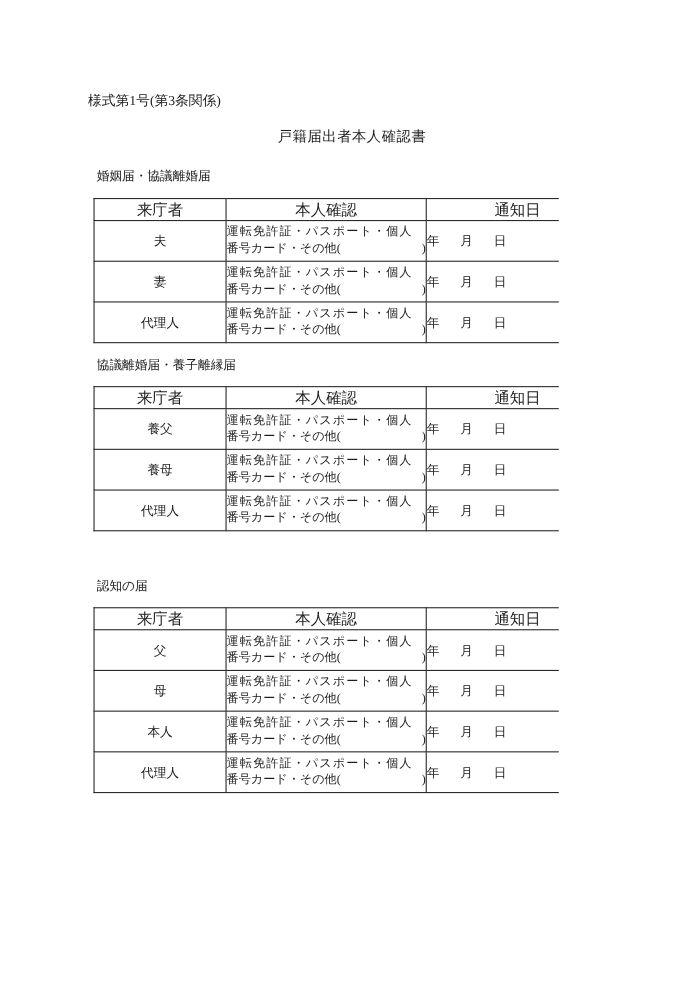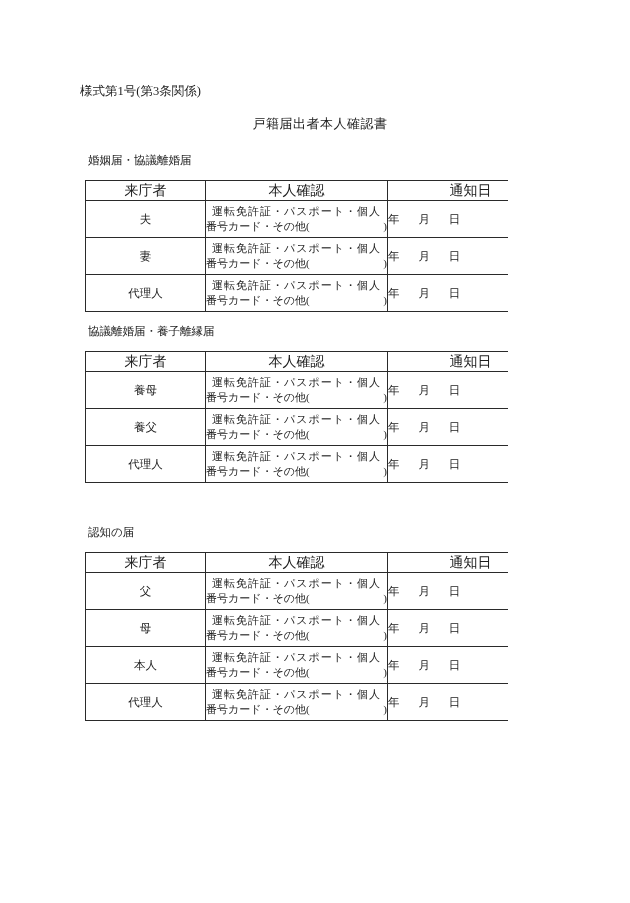--- a/index.html
+++ b/index.html
@@ -67,21 +67,20 @@
   td.visitor-cell {
     font-size: 11.5px;
     text-align: center;
     vertical-align: middle;
   }
   td.check-cell {
     vertical-align: middle;
     padding: 2px 7px;
     font-size: 11px;
     line-height: 15.5px;
-    text-align: center;
   }
   .check-line1 {
     letter-spacing: 1px;
     white-space: nowrap;
   }
   .check-line2 {
     display: flex;
     justify-content: space-between;
     white-space: nowrap;
   }
@@ -187,39 +186,39 @@
       <thead>
         <tr class="header-row">
           <th class="head-cell">来庁者</th>
           <th class="head-cell">本人確認</th>
           <th class="head-cell">通知日</th>
         </tr>
       </thead>
       <tbody>
   <tr class="data-row">
     <td class="visitor-cell">
+      <span class="visitor-label">養父</span>
+    </td>
+    <td class="check-cell">
+      <div class="check-line1">運転免許証・パスポート・個人</div>
+      <div class="check-line2">
+        <span class="check-prefix">番号カード・その他(</span>
+        <span class="check-close">)</span>
+      </div>
+    </td>
+    <td class="date-cell">
+      <span class="date-year">年</span>
+      <span class="date-month date-gap">月</span>
+      <span class="date-day date-gap">日</span>
+    </td>
+  </tr>
+
+  <tr class="data-row">
+    <td class="visitor-cell">
       <span class="visitor-label">養母</span>
-    </td>
-    <td class="check-cell">
-      <div class="check-line1">運転免許証・パスポート・個人</div>
-      <div class="check-line2">
-        <span class="check-prefix">番号カード・その他(</span>
-        <span class="check-close">)</span>
-      </div>
-    </td>
-    <td class="date-cell">
-      <span class="date-year">年</span>
-      <span class="date-month date-gap">月</span>
-      <span class="date-day date-gap">日</span>
-    </td>
-  </tr>
-
-  <tr class="data-row">
-    <td class="visitor-cell">
-      <span class="visitor-label">養父</span>
     </td>
     <td class="check-cell">
       <div class="check-line1">運転免許証・パスポート・個人</div>
       <div class="check-line2">
         <span class="check-prefix">番号カード・その他(</span>
         <span class="check-close">)</span>
       </div>
     </td>
     <td class="date-cell">
       <span class="date-year">年</span>

